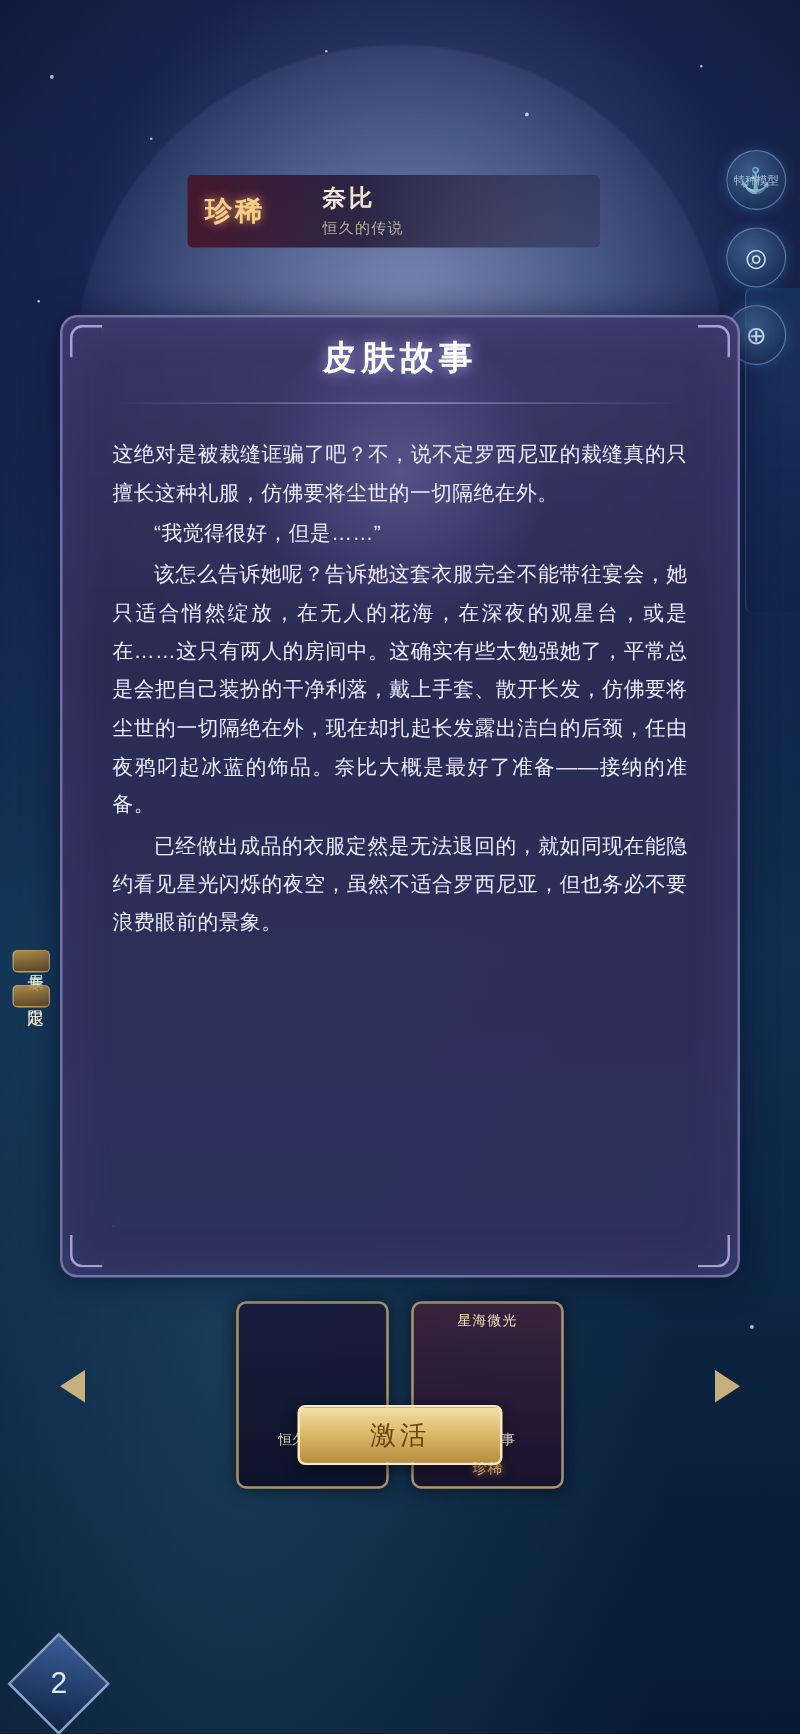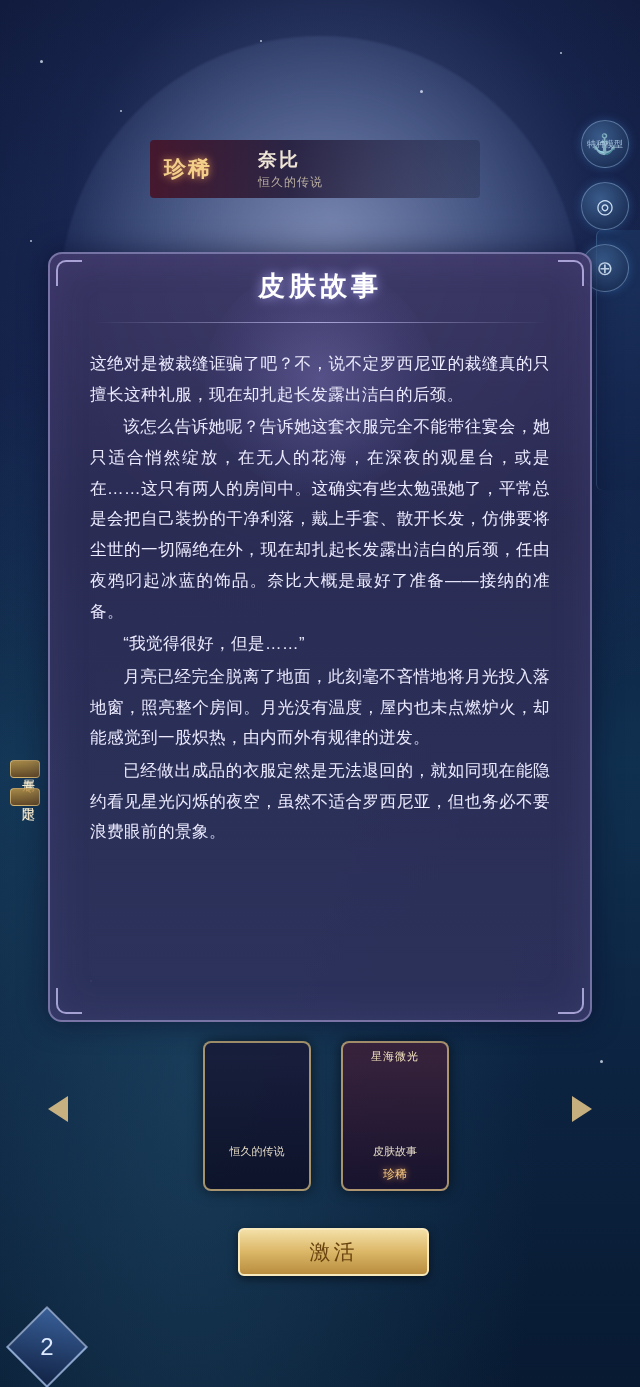--- a/index.html
+++ b/index.html
@@ -137,28 +137,27 @@
     right: 0;
     top: 1036px;
     height: 160px;
     display: flex;
     align-items: center;
     justify-content: center;
     gap: 18px;
   }
   .skin-card {
     position: relative;
-    width: 108px;
+    width: 122px;
     height: 150px;
     border-radius: 8px;
     border: 2px solid rgba(215,190,130,.75);
     background: linear-gradient(180deg, rgba(25,30,60,.95), rgba(12,18,40,.95));
     overflow: hidden;
     box-shadow: 0 0 14px rgba(0,0,0,.55);
-    margin-left: 12px;
   }
   .skin-card.alt { background: linear-gradient(180deg, rgba(60,35,60,.95), rgba(25,18,45,.95)); }
   .card-title {
     position: absolute;
     top: 6px;
     left: 0;
     right: 0;
     text-align: center;
     font-size: 11px;
     color: #f2e2bd;
@@ -192,22 +191,22 @@
     opacity: .85;
   }
   #arrow-left { left: 48px; border-right: 20px solid #e8c88a; }
   #arrow-right { right: 48px; border-left: 20px solid #e8c88a; }
 
   
   #activate-button {
     position: absolute;
     left: 50%;
     margin-left: -82px;
-    top: 1228px;
-    width: 191px;
+    top: 1124px;
+    width: 164px;
     height: 48px;
     border-radius: 6px;
     background: linear-gradient(180deg, #f3dfa6 0%, #dcb869 48%, #b98d3f 100%);
     border: 2px solid #f7e9bc;
     color: #6a4410;
     font-size: 21px;
     letter-spacing: 3px;
     display: flex;
     align-items: center;
     justify-content: center;
@@ -374,19 +373,18 @@
 <div id="story-dialog">
   <div class="corner tl"></div>
   <div class="corner tr"></div>
   <div class="corner bl"></div>
   <div class="corner br"></div>
 
   <div id="story-title">皮肤故事</div>
   <div id="title-divider"></div>
 
   <div id="story-body">
-    <p>这绝对是被裁缝诓骗了吧？不，说不定罗西尼亚的裁缝真的只擅长这种礼服，现在却扎起长发露出洁白的后颈。</p>
+    <p>这绝对是被裁缝诓骗了吧？不，说不定罗西尼亚的裁缝真的只擅长这种礼服，仿佛要将尘世的一切隔绝在外。</p>
+    <p class="indent">“我觉得很好，但是……”</p>
     <p class="indent">该怎么告诉她呢？告诉她这套衣服完全不能带往宴会，她只适合悄然绽放，在无人的花海，在深夜的观星台，或是在……这只有两人的房间中。这确实有些太勉强她了，平常总是会把自己装扮的干净利落，戴上手套、散开长发，仿佛要将尘世的一切隔绝在外，现在却扎起长发露出洁白的后颈，任由夜鸦叼起冰蓝的饰品。奈比大概是最好了准备——接纳的准备。</p>
-    <p class="indent">“我觉得很好，但是……”</p>
-    <p class="indent">月亮已经完全脱离了地面，此刻毫不吝惜地将月光投入落地窗，照亮整个房间。月光没有温度，屋内也未点燃炉火，却能感觉到一股炽热，由内而外有规律的迸发。</p>
     <p class="indent">已经做出成品的衣服定然是无法退回的，就如同现在能隐约看见星光闪烁的夜空，虽然不适合罗西尼亚，但也务必不要浪费眼前的景象。</p>
   </div>
 </div>
 
 </body></html>

